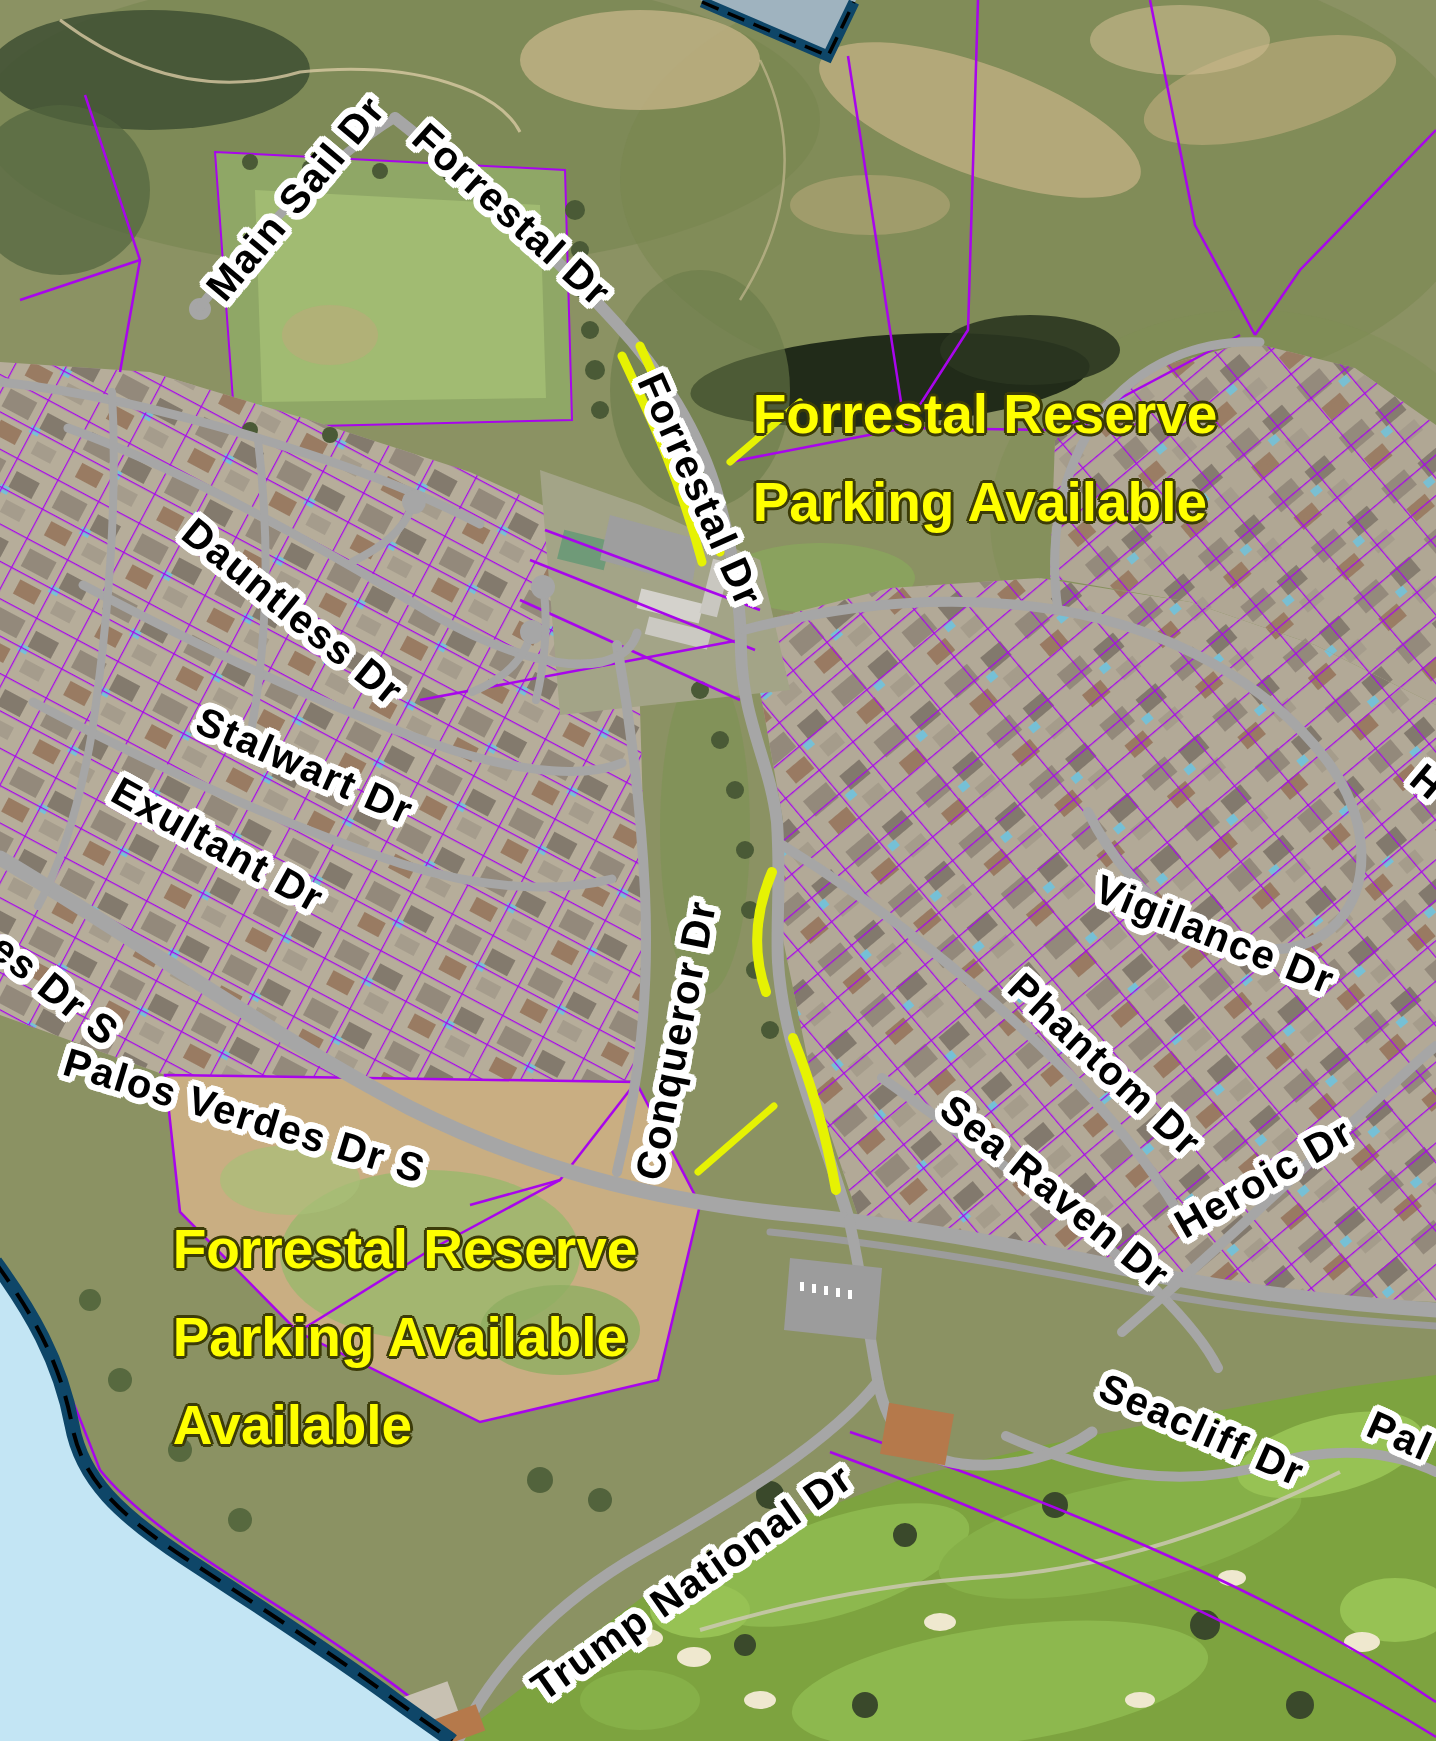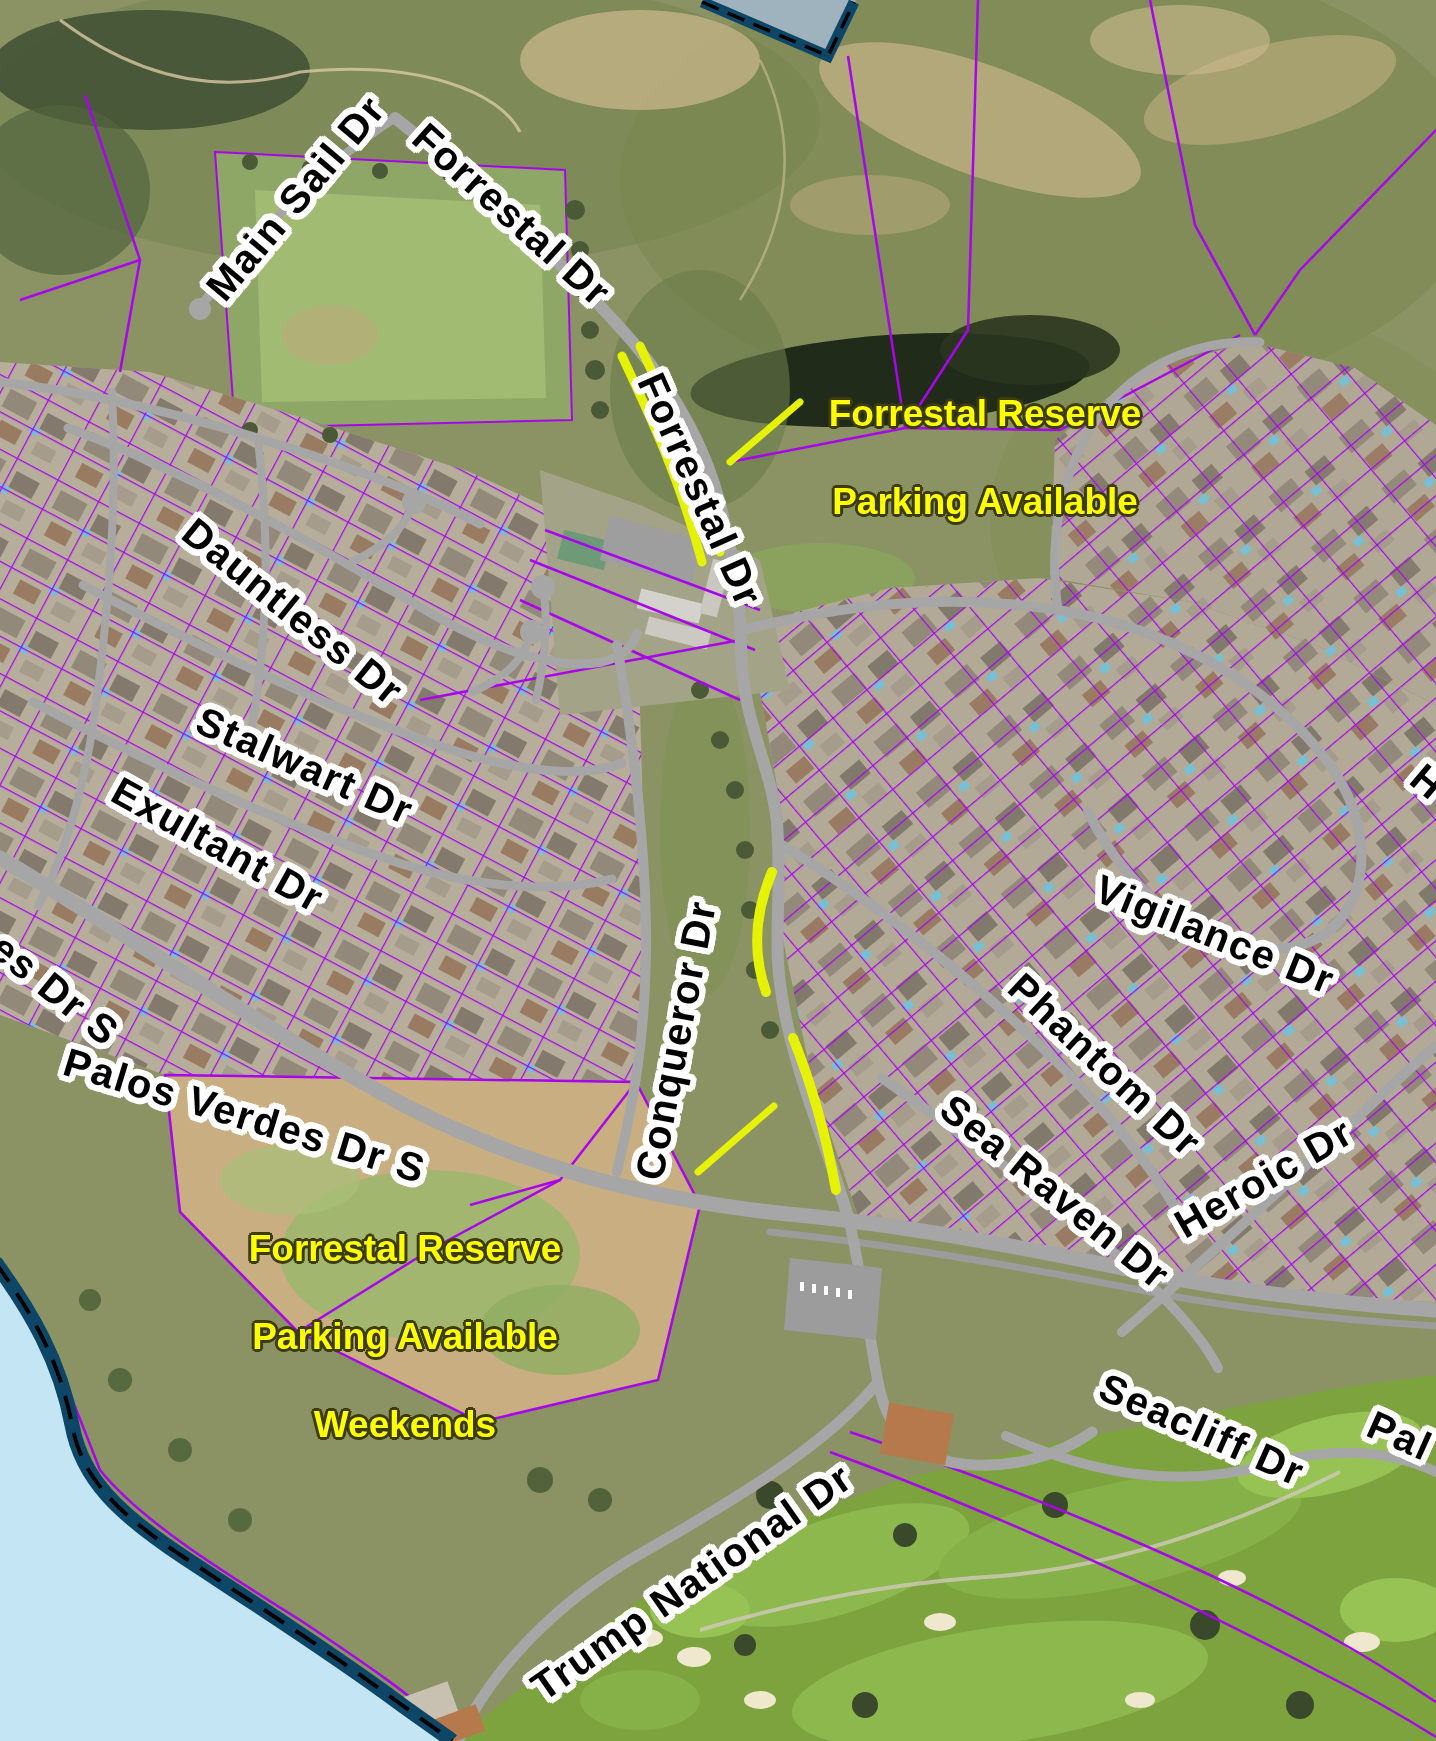--- a/index.html
+++ b/index.html
@@ -14,21 +14,21 @@
     font-weight:bold;font-size:40px;letter-spacing:2px;color:#000;
     transform:translate(-50%,-50%) rotate(var(--r,0deg));
     text-shadow:
       -6px 0 0 #fff,6px 0 0 #fff,0 -6px 0 #fff,0 6px 0 #fff,
       -4.5px -4.5px 0 #fff,4.5px -4.5px 0 #fff,-4.5px 4.5px 0 #fff,4.5px 4.5px 0 #fff,
       -6px -3px 0 #fff,6px 3px 0 #fff,-3px 6px 0 #fff,3px -6px 0 #fff,
       -6px 3px 0 #fff,6px -3px 0 #fff,3px 6px 0 #fff,-3px -6px 0 #fff;
   }
   .map-annotation{
     position:absolute;transform:translate(-50%,-50%);
-    text-align:center;font-weight:bold;font-size:37px;line-height:88px;
+    text-align:left;font-weight:bold;font-size:55px;line-height:88px;
     color:#ffff00;white-space:nowrap;
     text-shadow:-2px -2px 0 #3c3c08,2px -2px 0 #3c3c08,-2px 2px 0 #3c3c08,2px 2px 0 #3c3c08,0 3px 0 #3c3c08,0 -3px 0 #3c3c08,3px 0 0 #3c3c08,-3px 0 0 #3c3c08;
   }
 </style>
 </head>
 <body>
 
 <div id="stage">
 
 <svg id="terrain" width="1436" height="1741" viewBox="0 0 1436 1741">
@@ -277,16 +277,16 @@
 </div>
 
 <div class="map-annotation" style="left:985px;top:458px;">
   <div>Forrestal Reserve</div>
   <div>Parking Available</div>
 </div>
 
 <div class="map-annotation" style="left:405px;top:1337px;">
   <div>Forrestal Reserve</div>
   <div>Parking Available</div>
-  <div>Weekends</div>
+  <div>Available</div>
 </div>
 
 </div>
 
 </body></html>

